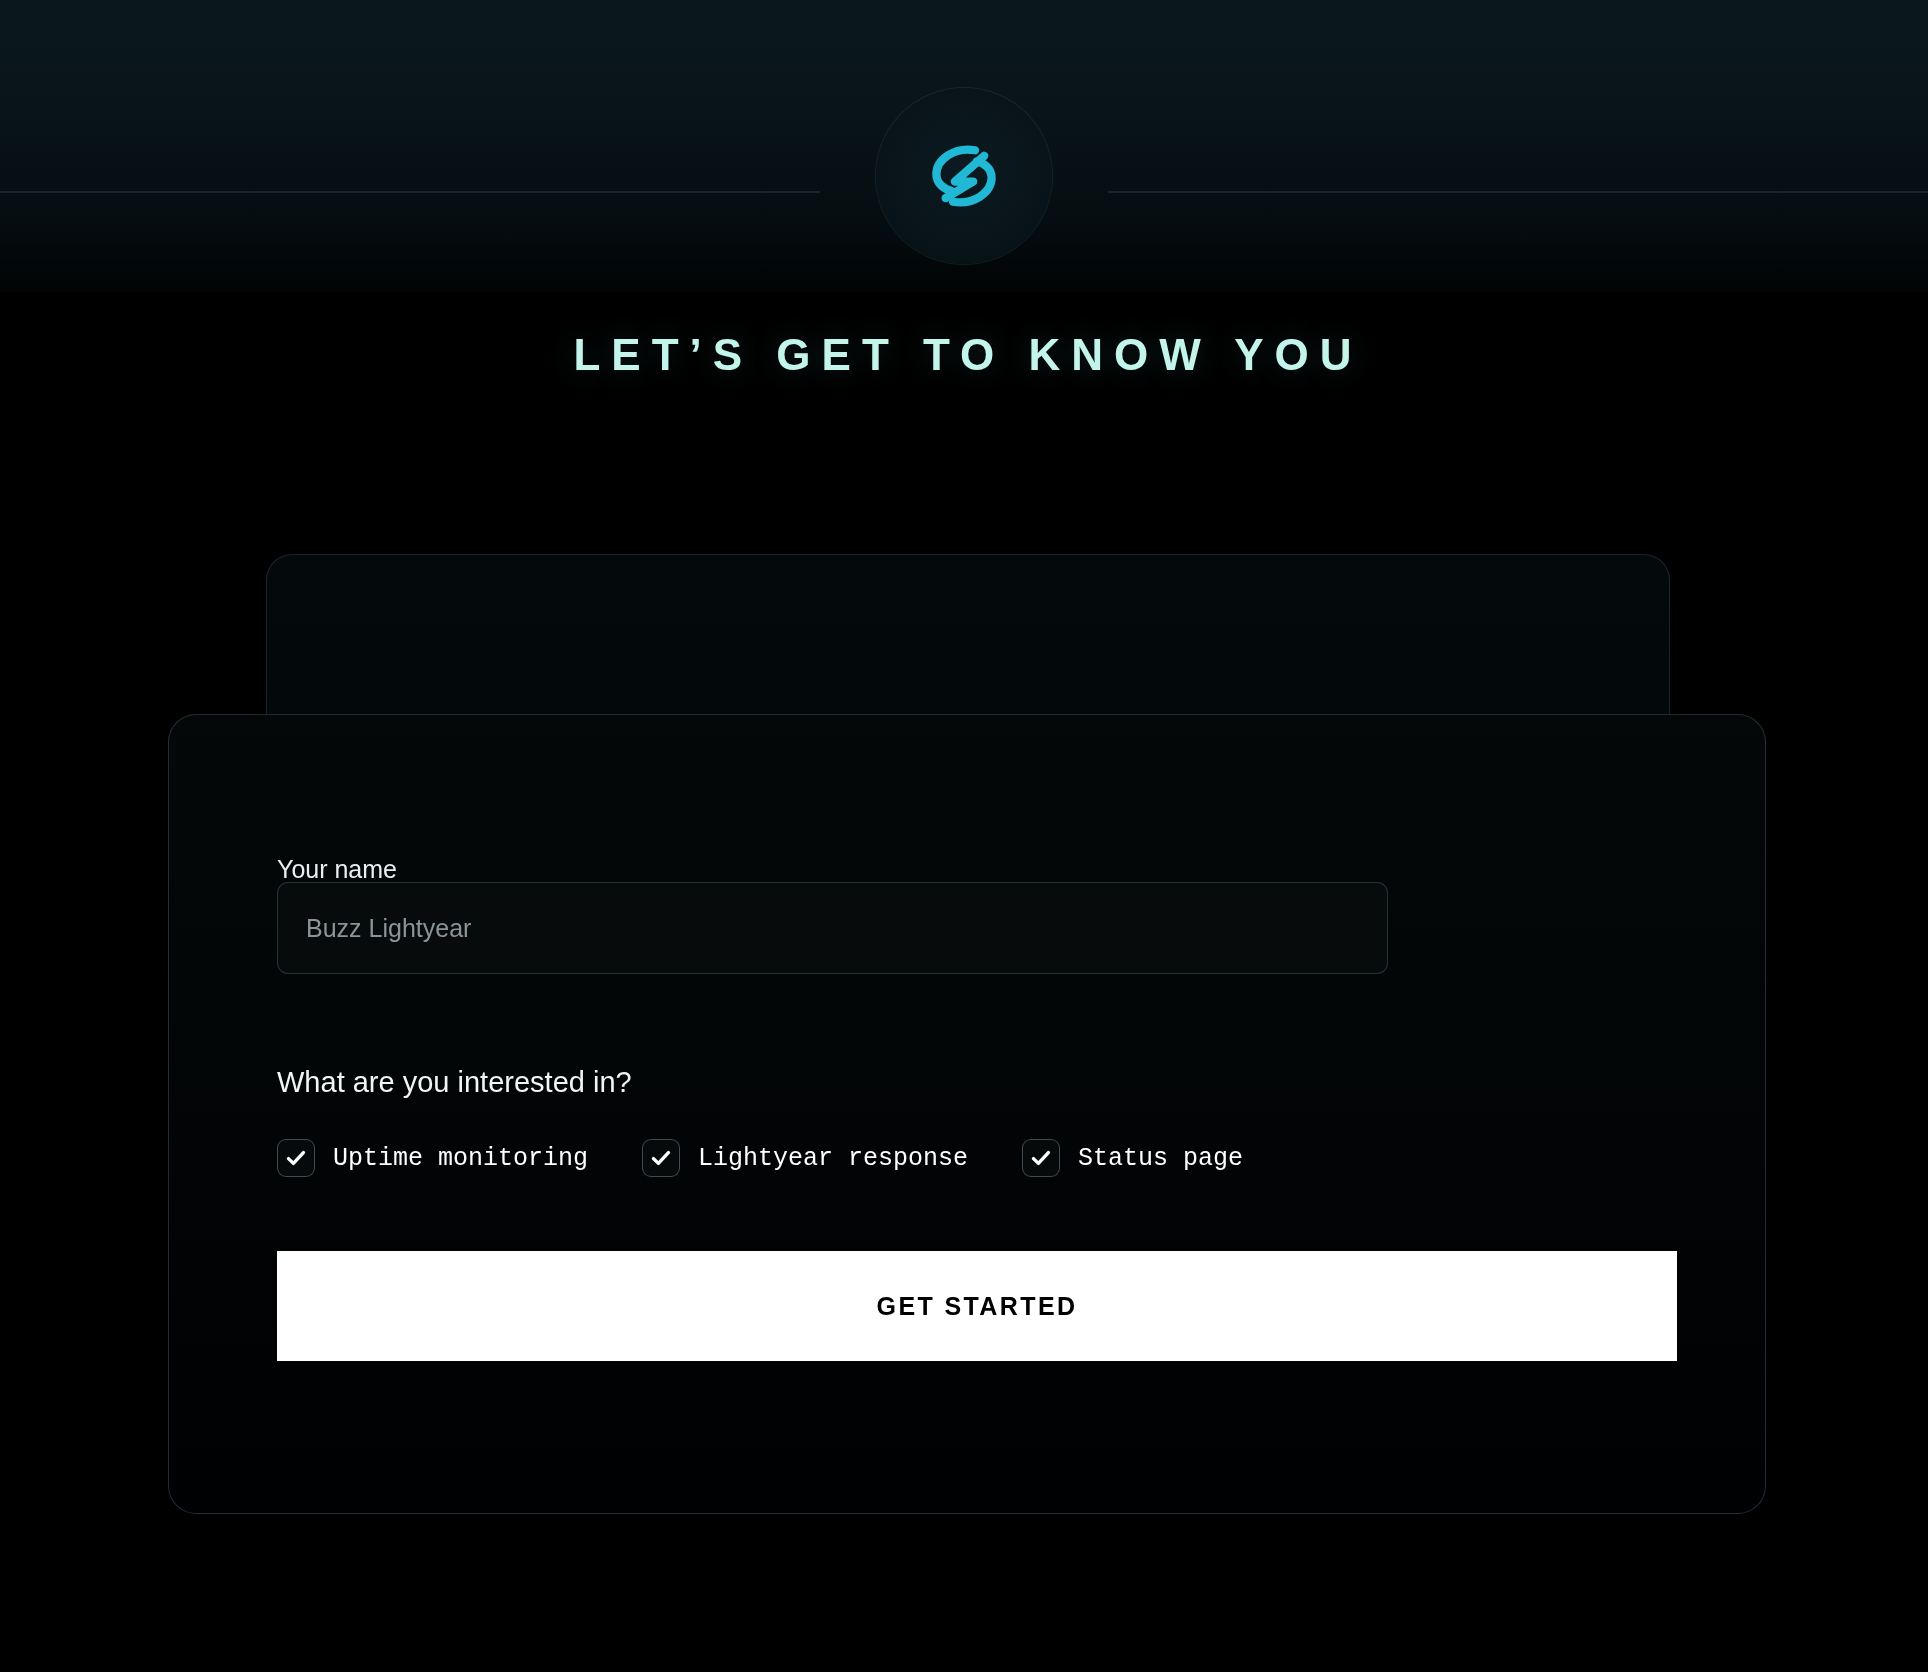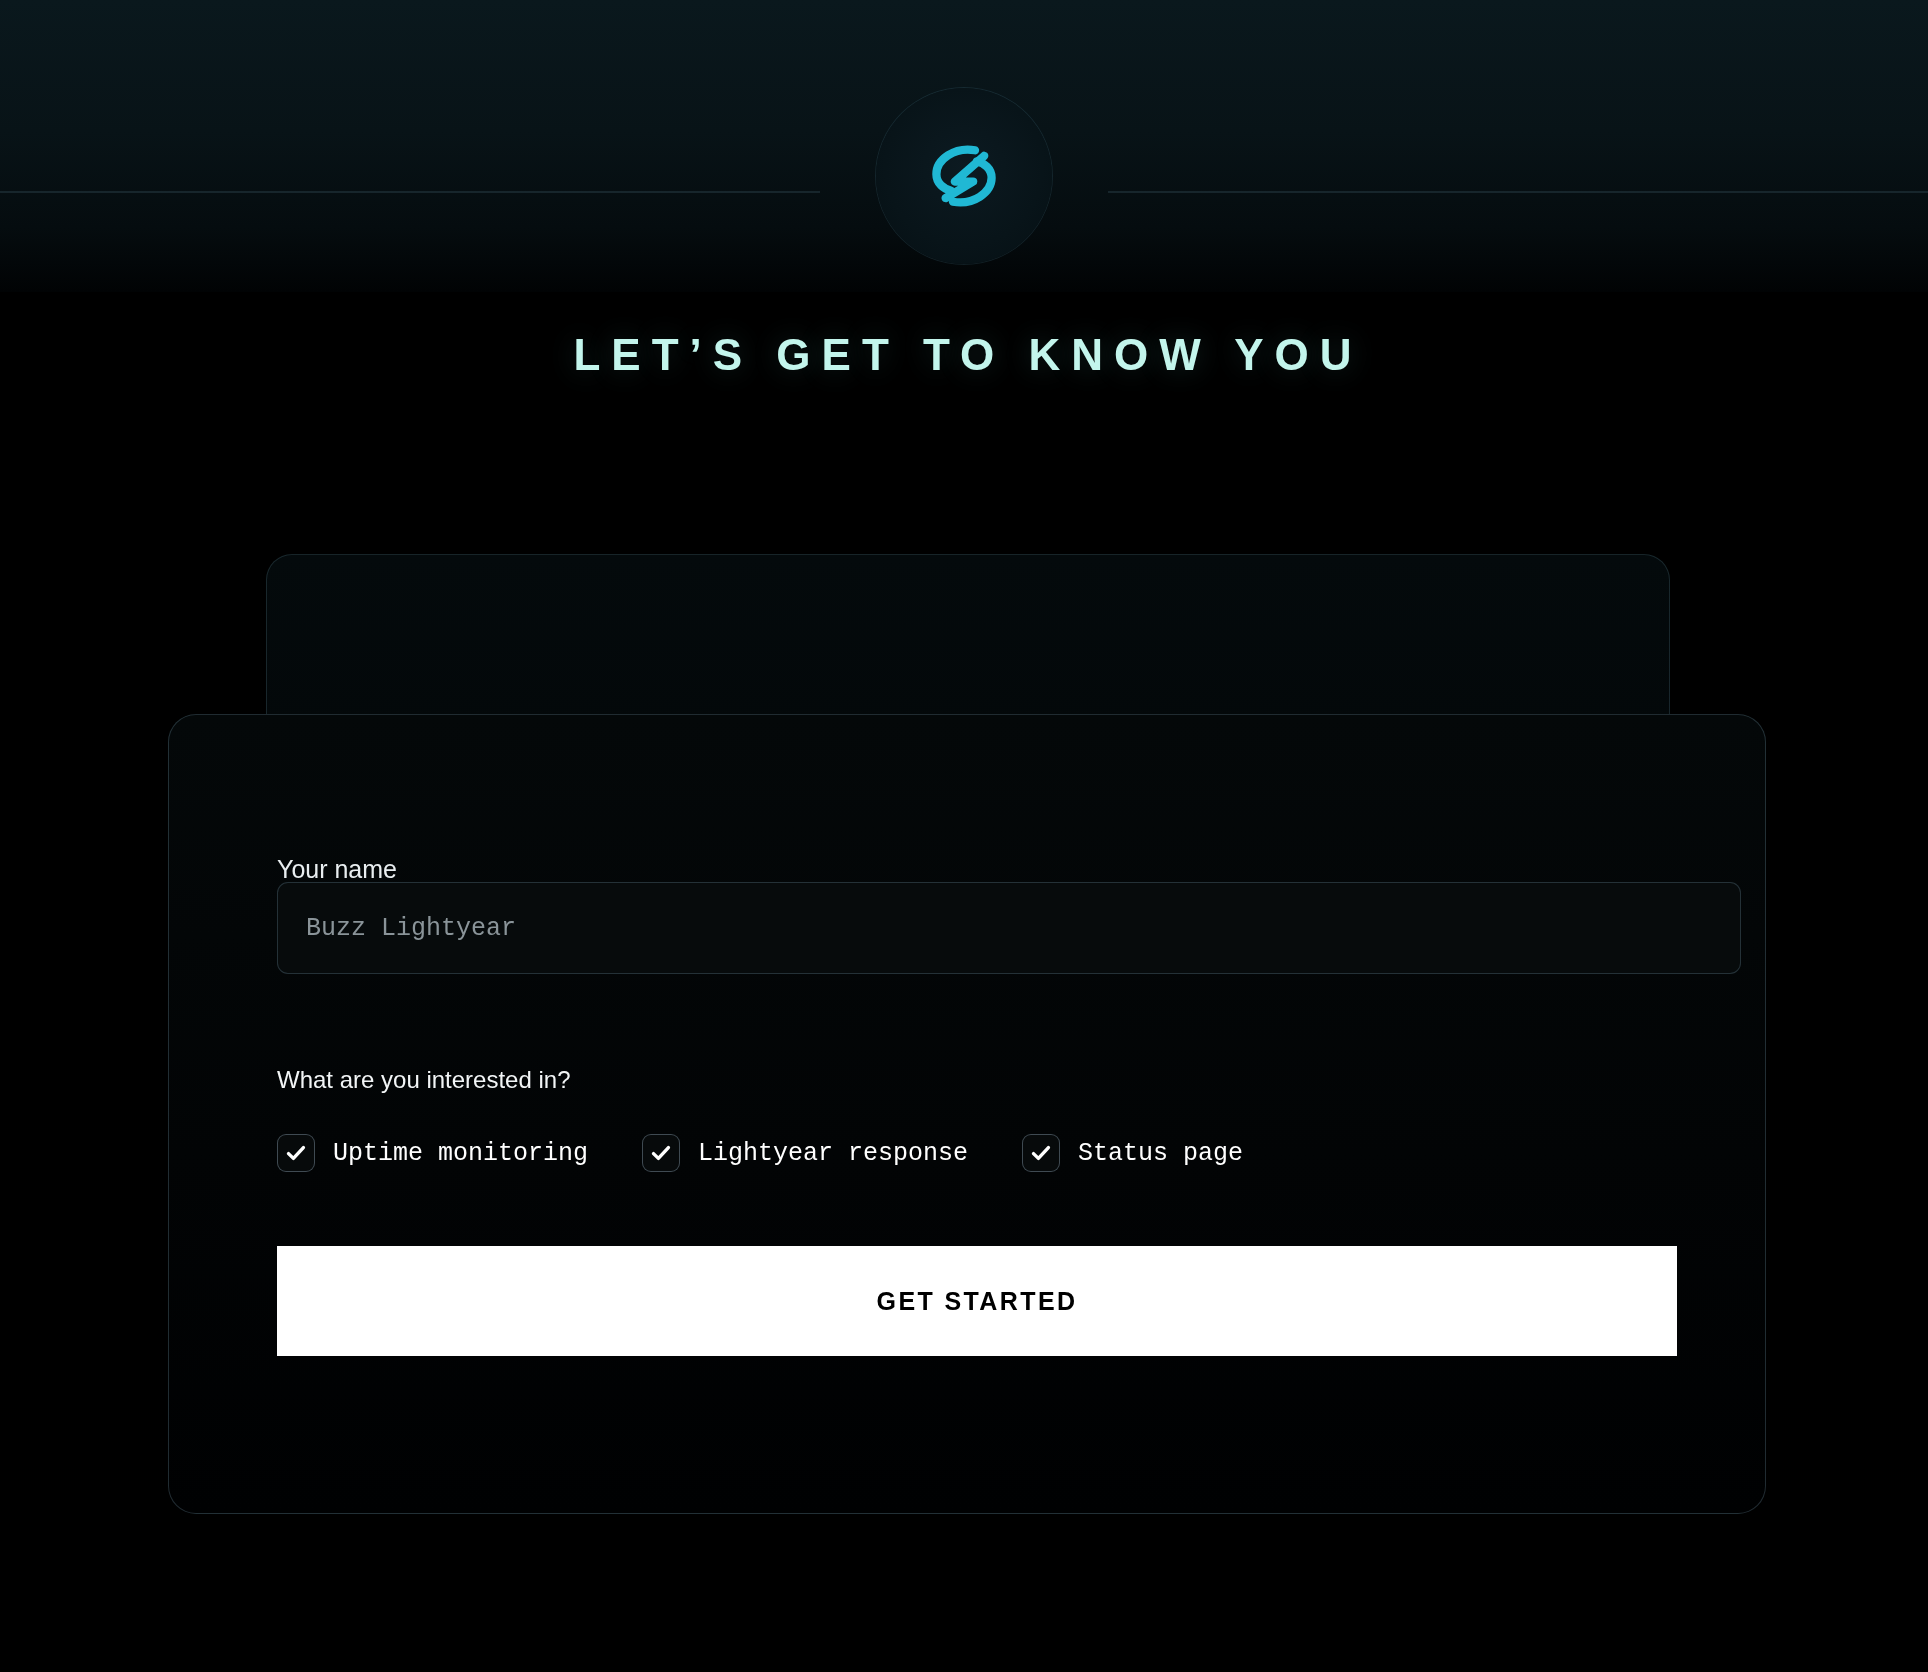--- a/index.html
+++ b/index.html
@@ -99,36 +99,36 @@
   .field-label {
     font-size: 25px;
     color: #e9eef0;
     font-weight: 400;
     line-height: 1;
     margin: 0 0 30px 0;
   }
 
   #name-input {
     display: block;
-    width: 1464px;
+    width: 1111px;
     height: 92px;
     box-sizing: border-box;
     padding: 12px 28px;
     background: #070b0c;
     border: 1px solid rgba(120,160,180,0.26);
     border-radius: 11px;
     color: #eceff1;
     font-size: 25px;
-    font-family: Liberation Mono, monospace;
+    font-family: Liberation Sans, sans-serif;
     outline: none;
   }
   #name-input::placeholder { color: #8a9499; opacity: 1; }
 
   #interest-question {
-    font-size: 24px;
+    font-size: 29px;
     color: #f2f5f6;
     font-weight: 400;
     line-height: 1;
     margin: 94px 0 0 0;
   }
 
   #checkbox-row {
     display: flex;
     align-items: center;
     margin-top: 42px;

